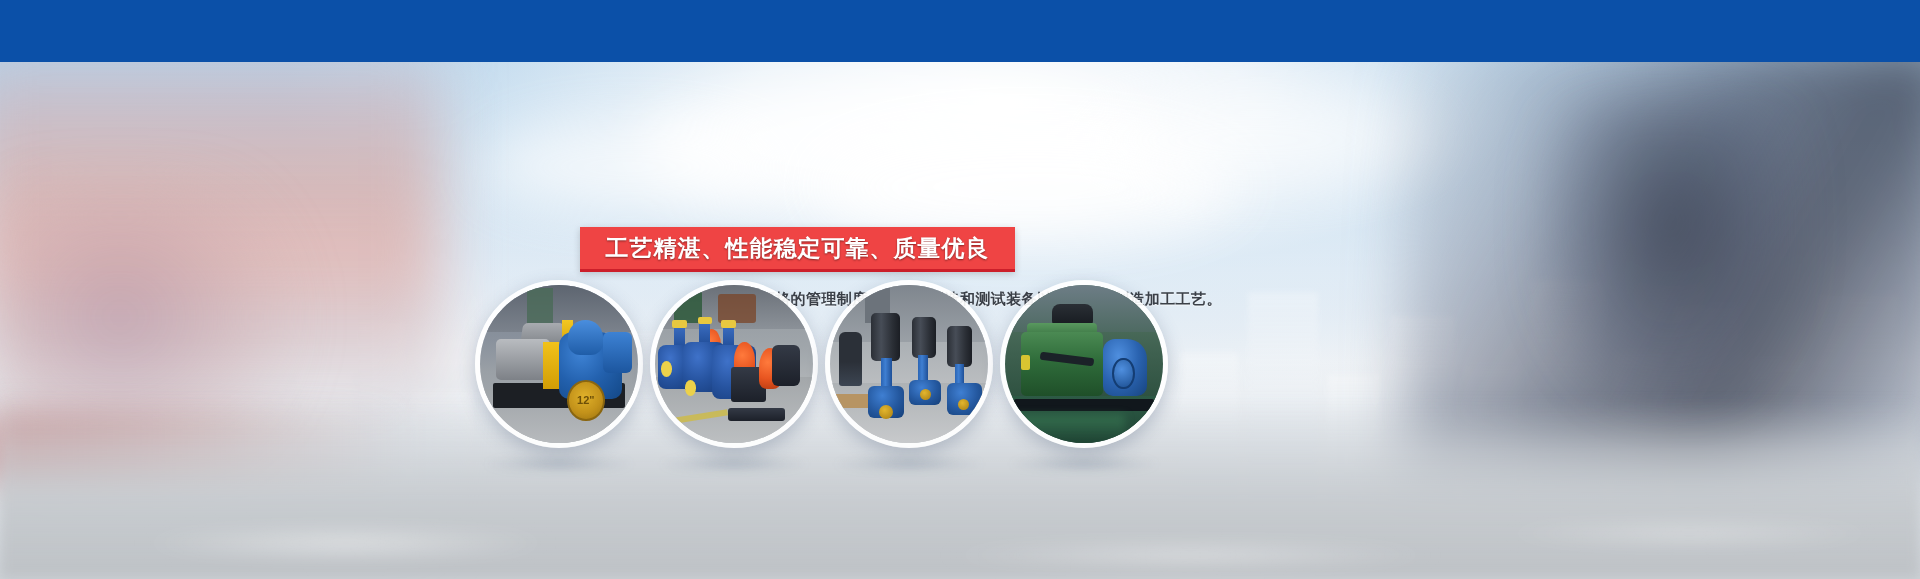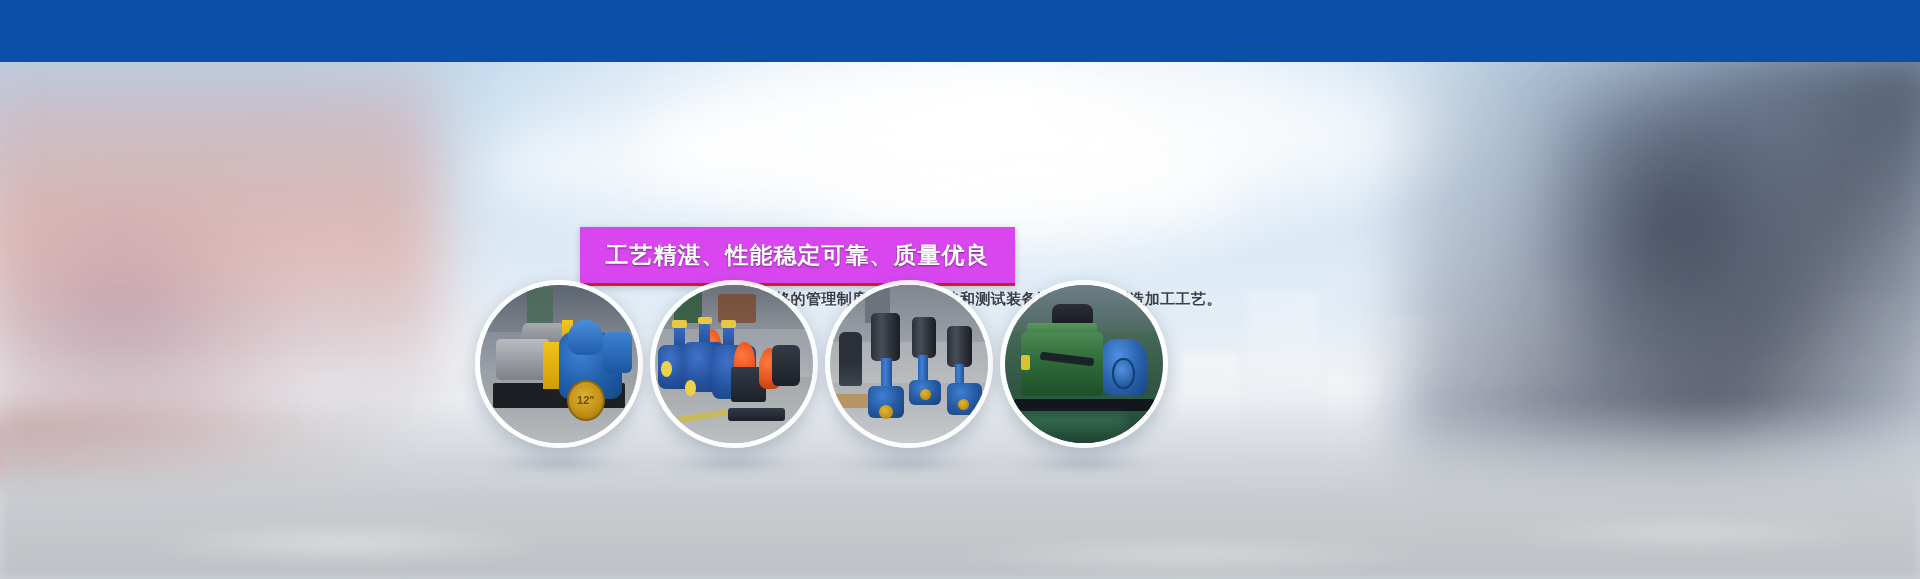--- a/index.html
+++ b/index.html
@@ -106,22 +106,22 @@
   
   .band-left{
     position:absolute; left:-10px; bottom:95px; width:420px; height:70px;
     background:linear-gradient(to right, rgba(170,60,55,0.45), rgba(190,110,100,0.28) 60%, rgba(255,255,255,0) 100%);
     filter:blur(16px);
   }
 
   
   .headline-box{
     position:absolute; left:580px; top:165px;
-    width:435px; height:59px;
-    background:#d946ef;
+    width:435px; height:45px;
+    background:#ef4444;
     border-bottom:3px solid #cc1f2a;
     display:flex; align-items:center; justify-content:center;
     box-shadow:0 2px 7px rgba(0,0,0,0.18);
     z-index:20;
   }
   .headline-text{
     color:#ffffff;
     font-size:23px;
     font-weight:bold;
     letter-spacing:1px;

